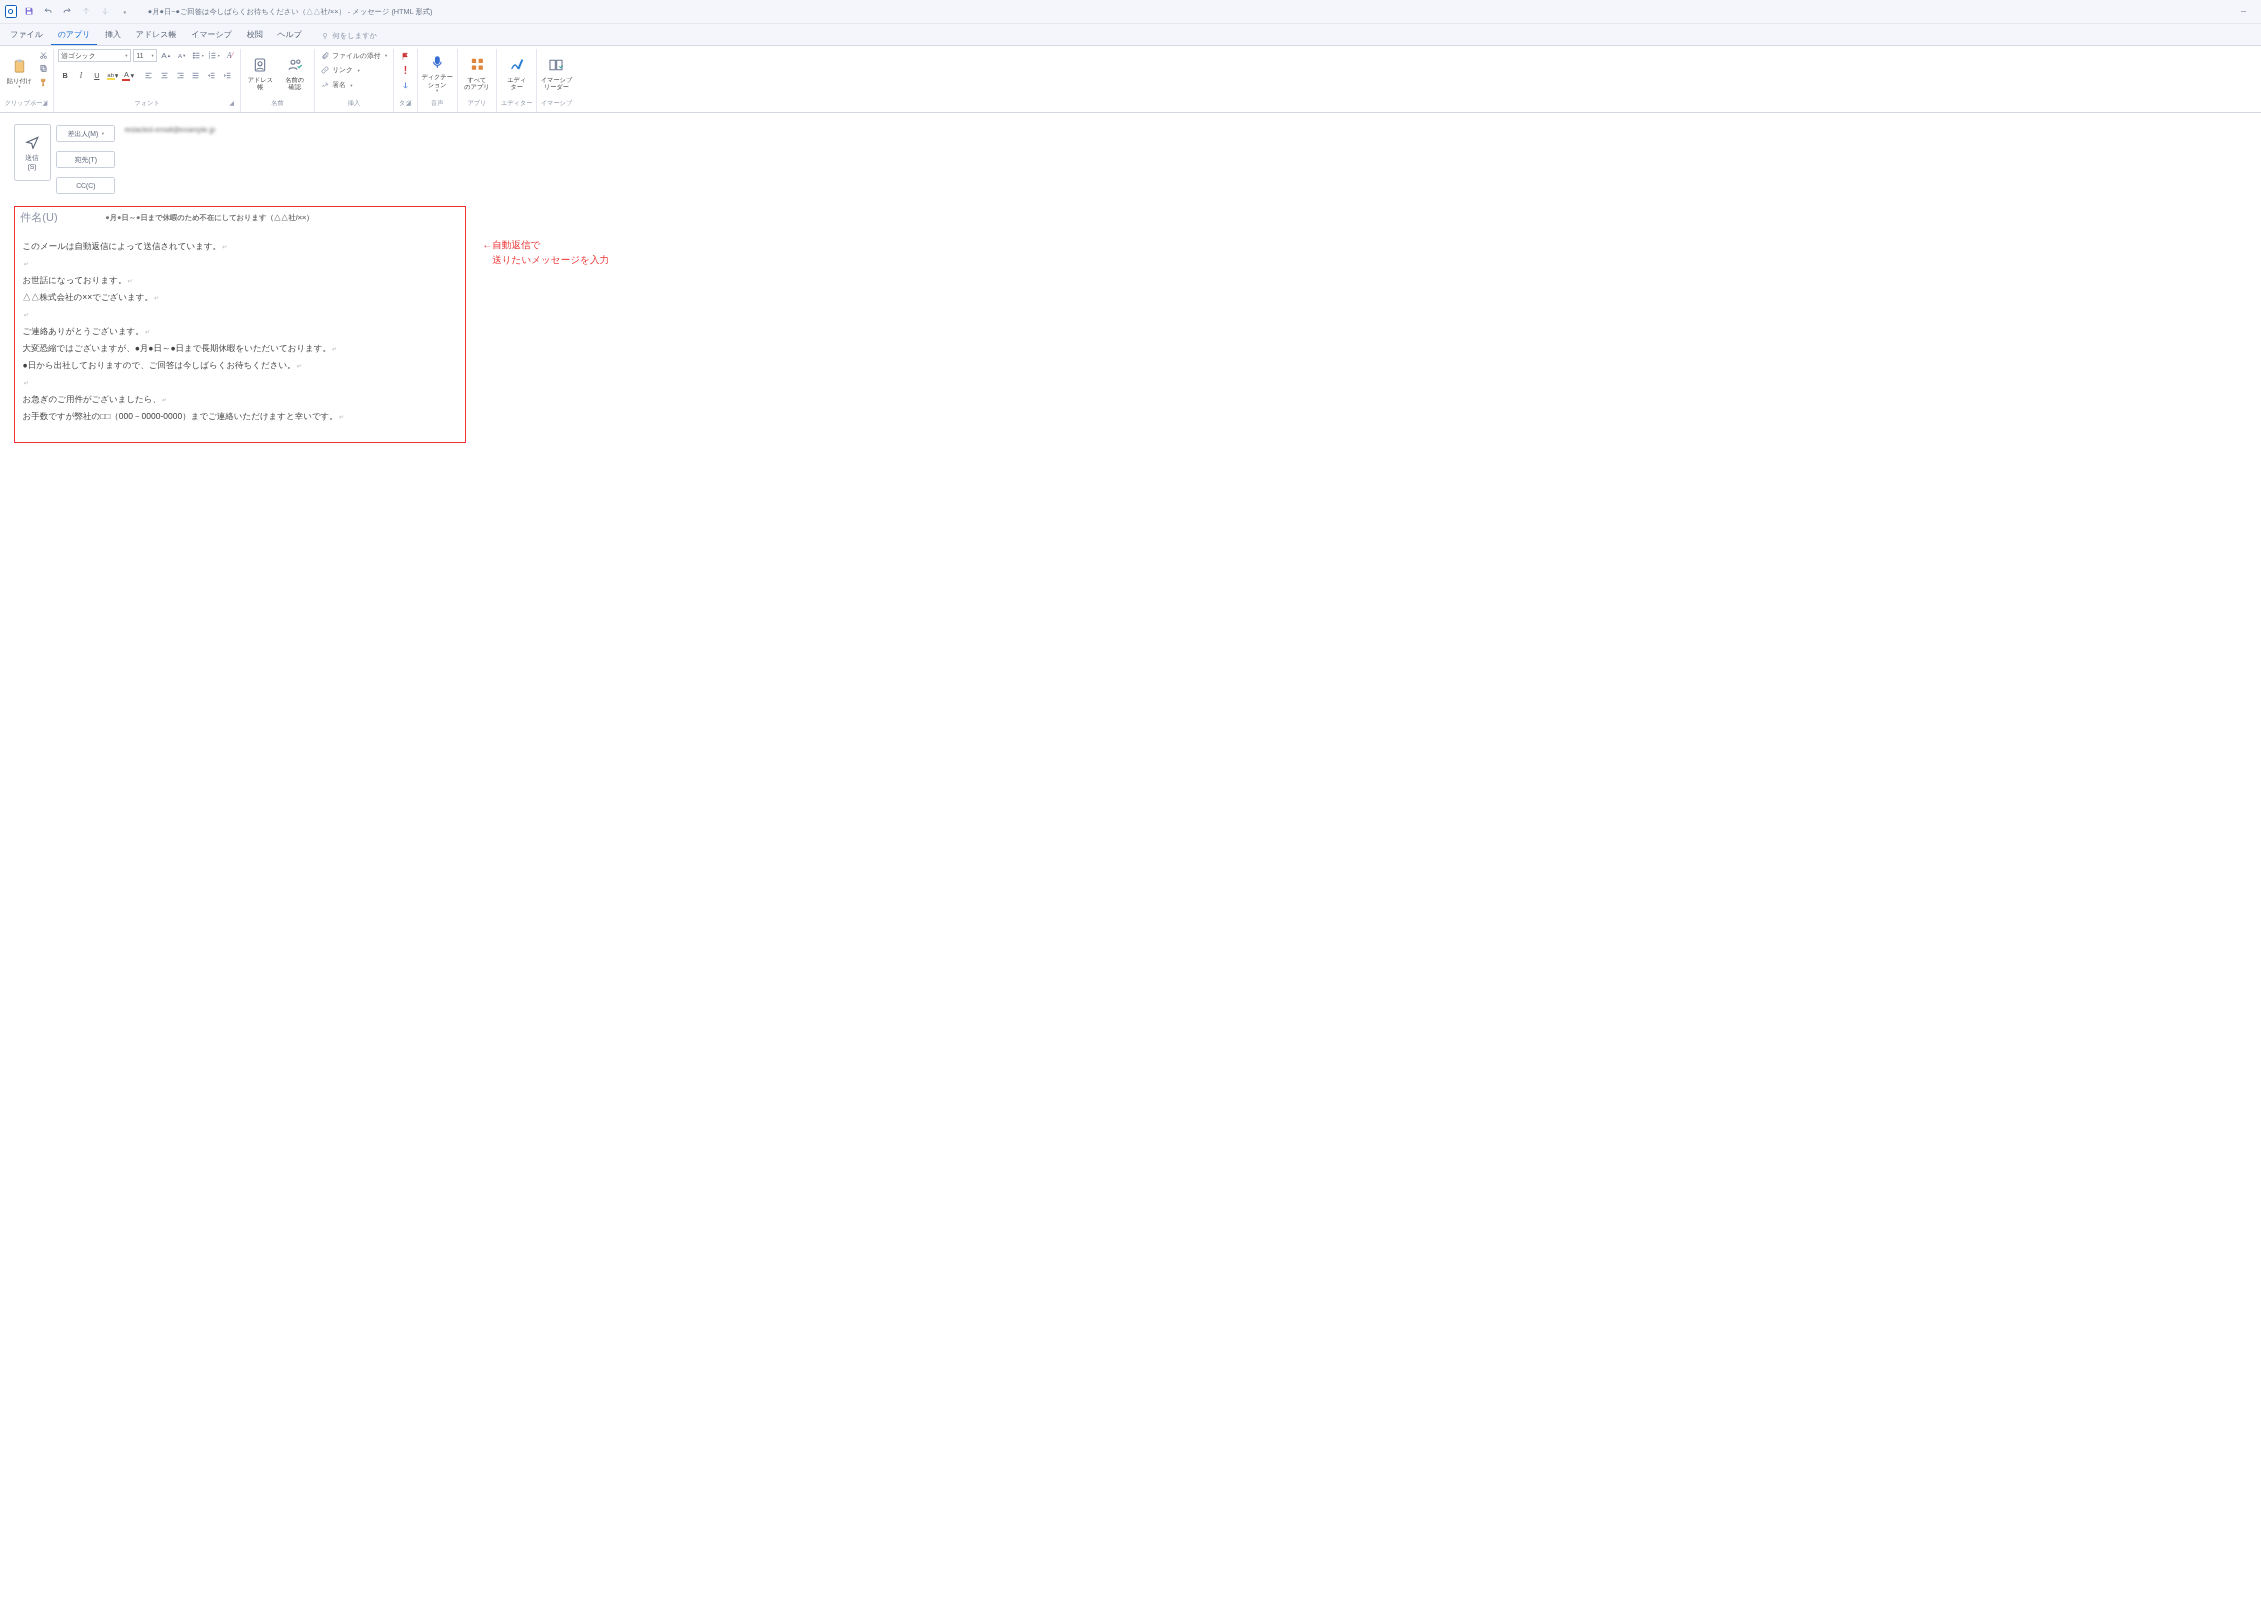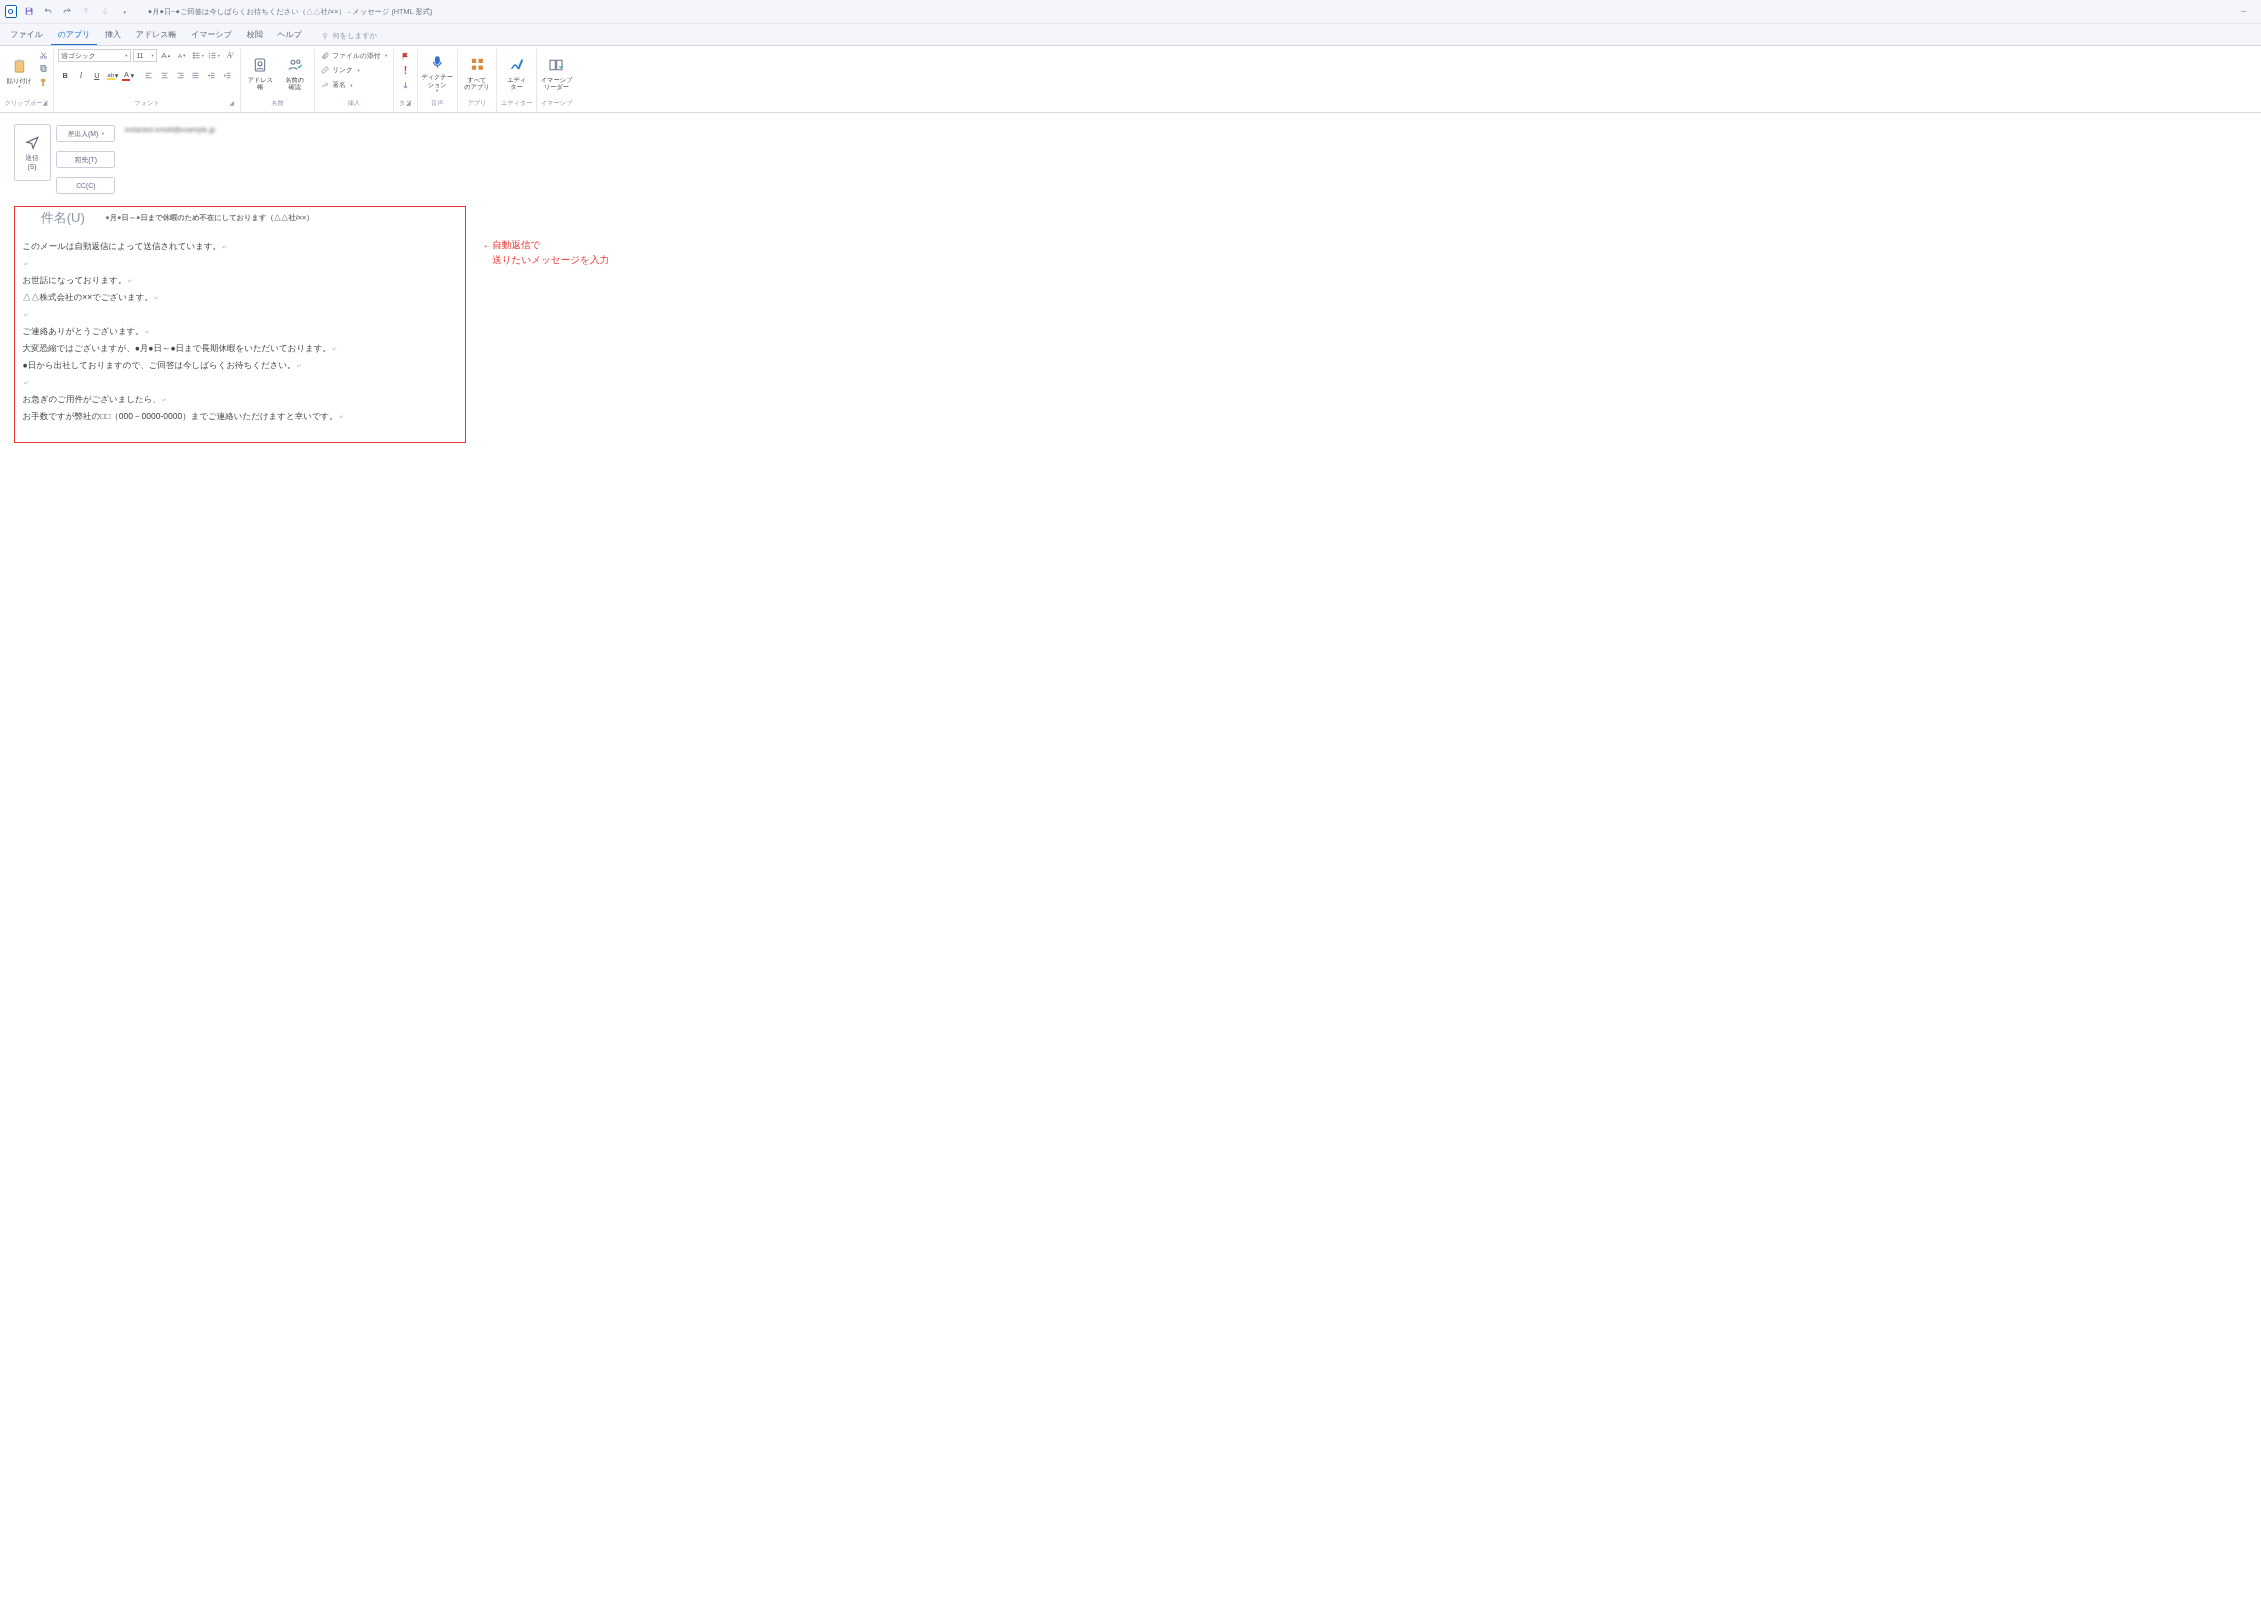--- a/index.html
+++ b/index.html
@@ -197,21 +197,21 @@
     color:#5b6578;font-size:6.8px;cursor:pointer;
   }
   .field-btn .dd{font-size:4.5px;margin-left:3.4px;color:#888;}
   .field-input{
     flex:1;height:17px;border:none;
     color:#666;font-size:7.3px;padding:0 2.3px;
     filter: blur(1.7px);
   }
 
   .subject-row{display:flex;align-items:center;height:21.5px;border-top:1.7px solid #e33; border-left:1.7px solid #e33; border-right:1.7px solid #e33; margin-top:10.2px;padding:0 5.7px;}
-  .subject-label{width:85px;color:#8c95a8;font-size:13px;text-align:center;}
+  .subject-label{width:85px;color:#8c95a8;font-size:11px;}
   .subject-val{flex:1;color:#777;font-size:7.3px;font-weight:bold;}
 
   .body-box{
     border:1.7px solid #e33;border-top:none;
     padding:10.2px 8px 14.7px;
     color:#444;
     font-size:8.5px;
     line-height:2.0;
     min-height:215px;
   }

